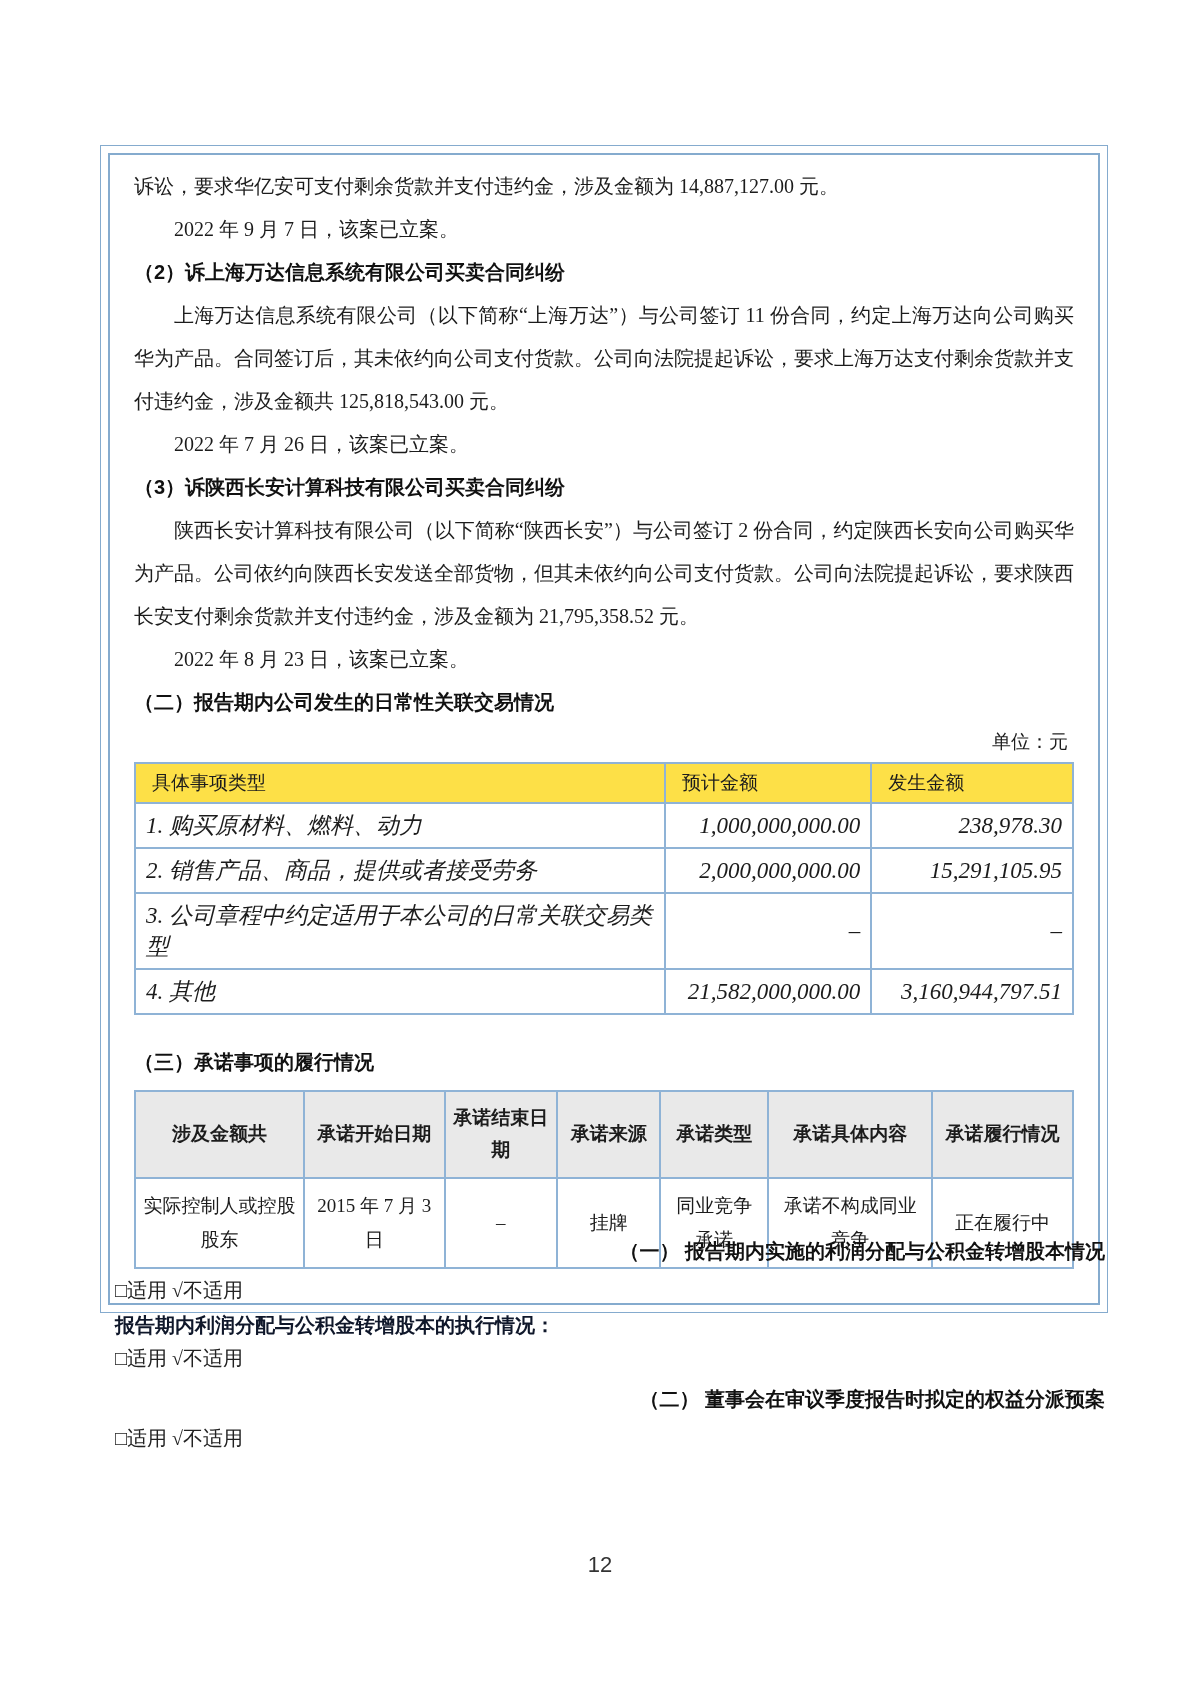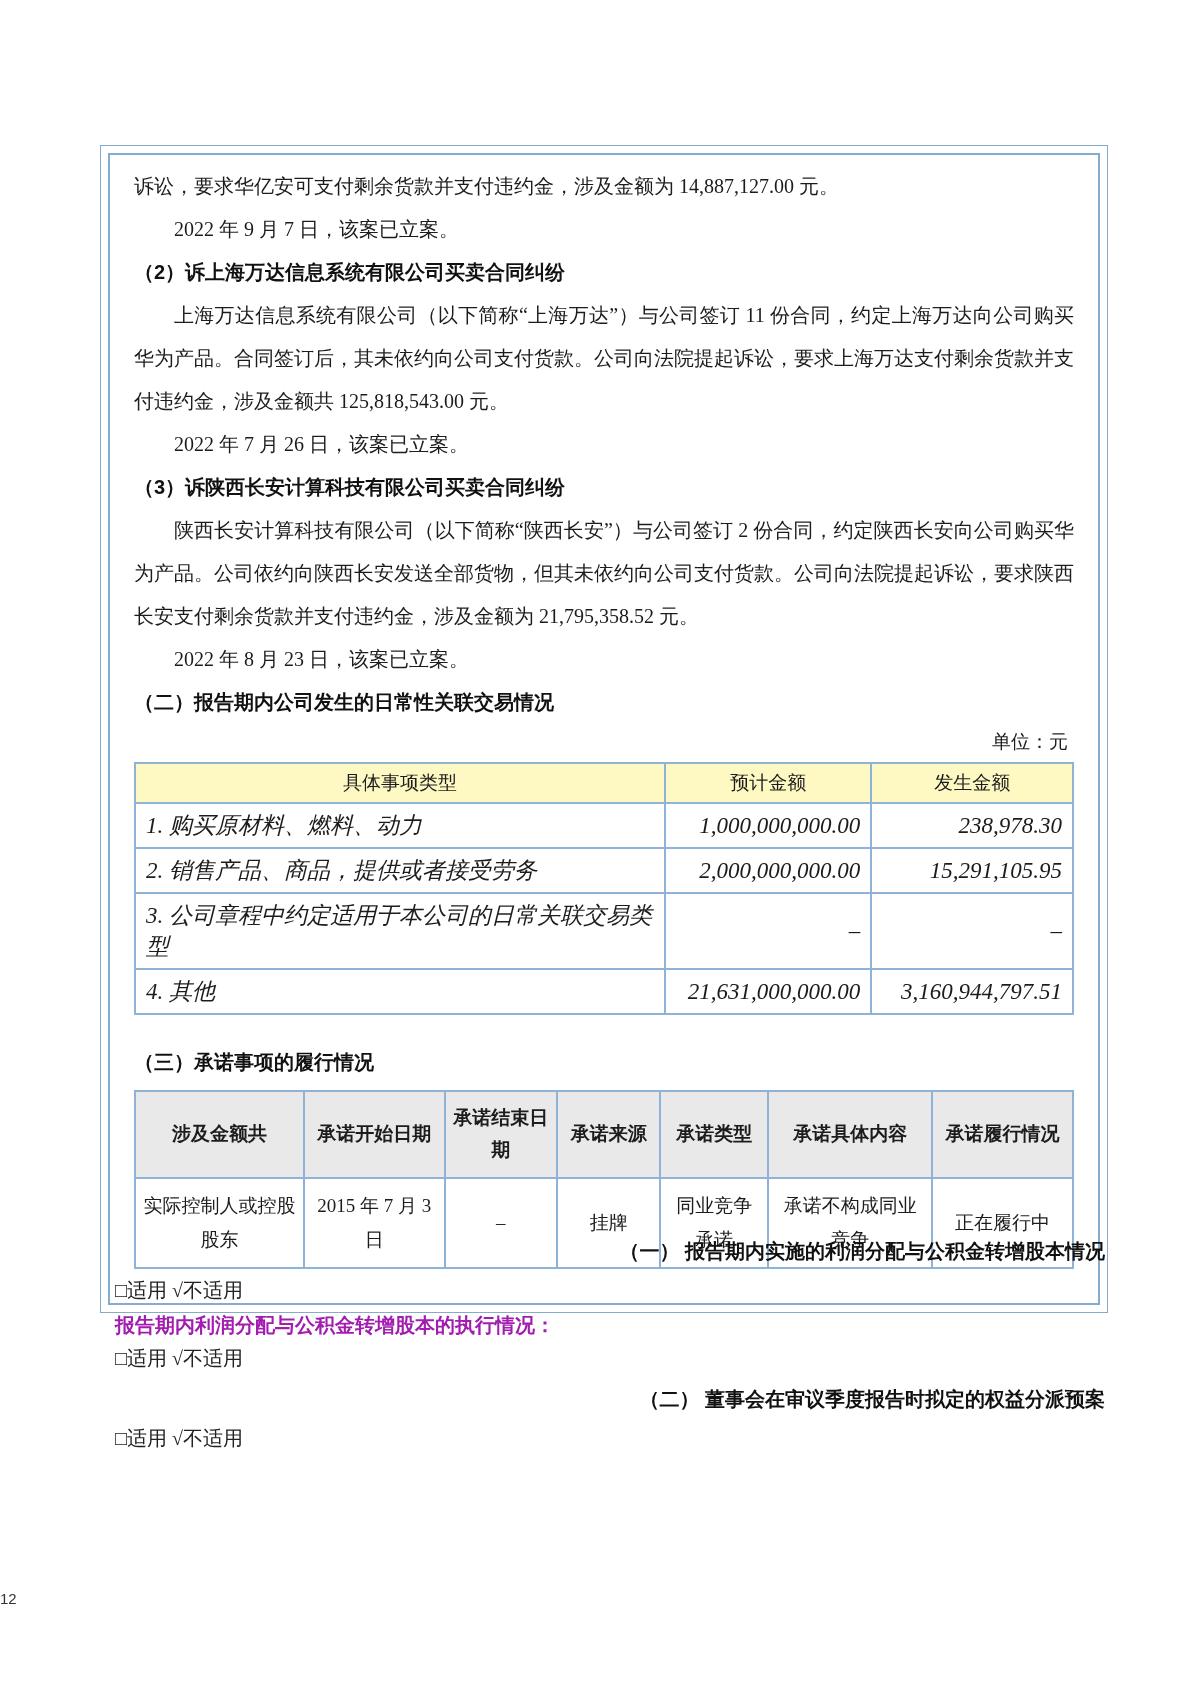--- a/index.html
+++ b/index.html
@@ -51,23 +51,23 @@
     border-collapse: collapse;
     table-layout: fixed;
   }
   .t1 th, .t1 td, .t2 th, .t2 td {
     border: 2px solid #8fb3d6;
   }
   .t1 th {
     font-family: "Liberation Sans", "DejaVu Sans", sans-serif;
     font-weight: normal;
     font-size: 19px;
-    background: #fef9c3;
-    padding: 6px 8px;
-    text-align: center;
+    background: #fde047;
+    padding: 6px 16px;
+    text-align: left;
   }
   .t1 td {
     font-size: 23px;
     padding: 6px 10px;
     height: 38px;
     font-style: italic;
   }
   .t1 td.num { text-align: right; }
   .t2 th {
     font-family: "Liberation Sans", "DejaVu Sans", sans-serif;
@@ -114,34 +114,33 @@
   }
   .check-line {
     font-family: "Liberation Serif", "DejaVu Serif", serif;
     font-size: 20px;
     margin-bottom: 8px;
     color: #222;
   }
   .exec-heading {
     font-size: 20px;
     font-weight: bold;
-    color: #a21caf;
+    color: #0f172a;
     margin-bottom: 6px;
   }
   .gap-sm { margin-top: 14px; margin-left: 16px; }
   .footer {
     position: absolute;
     top: 1552px;
     left: 0;
     width: 100%;
-    text-align: left;
-    font-family: "Liberation Sans", "DejaVu Sans", sans-serif;
-    font-size: 15px;
+    text-align: center;
+    font-family: "Liberation Sans", "DejaVu Sans", sans-serif;
+    font-size: 22px;
     color: #333;
-    margin-top: 38px;
   }
 </style>
 </head>
 <body>
 
 <div class="page">
 
   <div class="outer-box">
     <div class="inner-box">
 
@@ -184,21 +183,21 @@
               <td class="num">2,000,000,000.00</td>
               <td class="num">15,291,105.95</td>
             </tr>
             <tr>
               <td>3. 公司章程中约定适用于本公司的日常关联交易类型</td>
               <td class="num">–</td>
               <td class="num">–</td>
             </tr>
             <tr>
               <td>4. 其他</td>
-              <td class="num">21,631,000,000.00</td>
+              <td class="num">21,582,000,000.00</td>
               <td class="num">3,160,944,797.51</td>
             </tr>
           </tbody>
         </table>
       </div>
 
       <h3 class="case-heading commit-heading">（三）承诺事项的履行情况</h3>
 
       <table class="t2">
         <colgroup>

